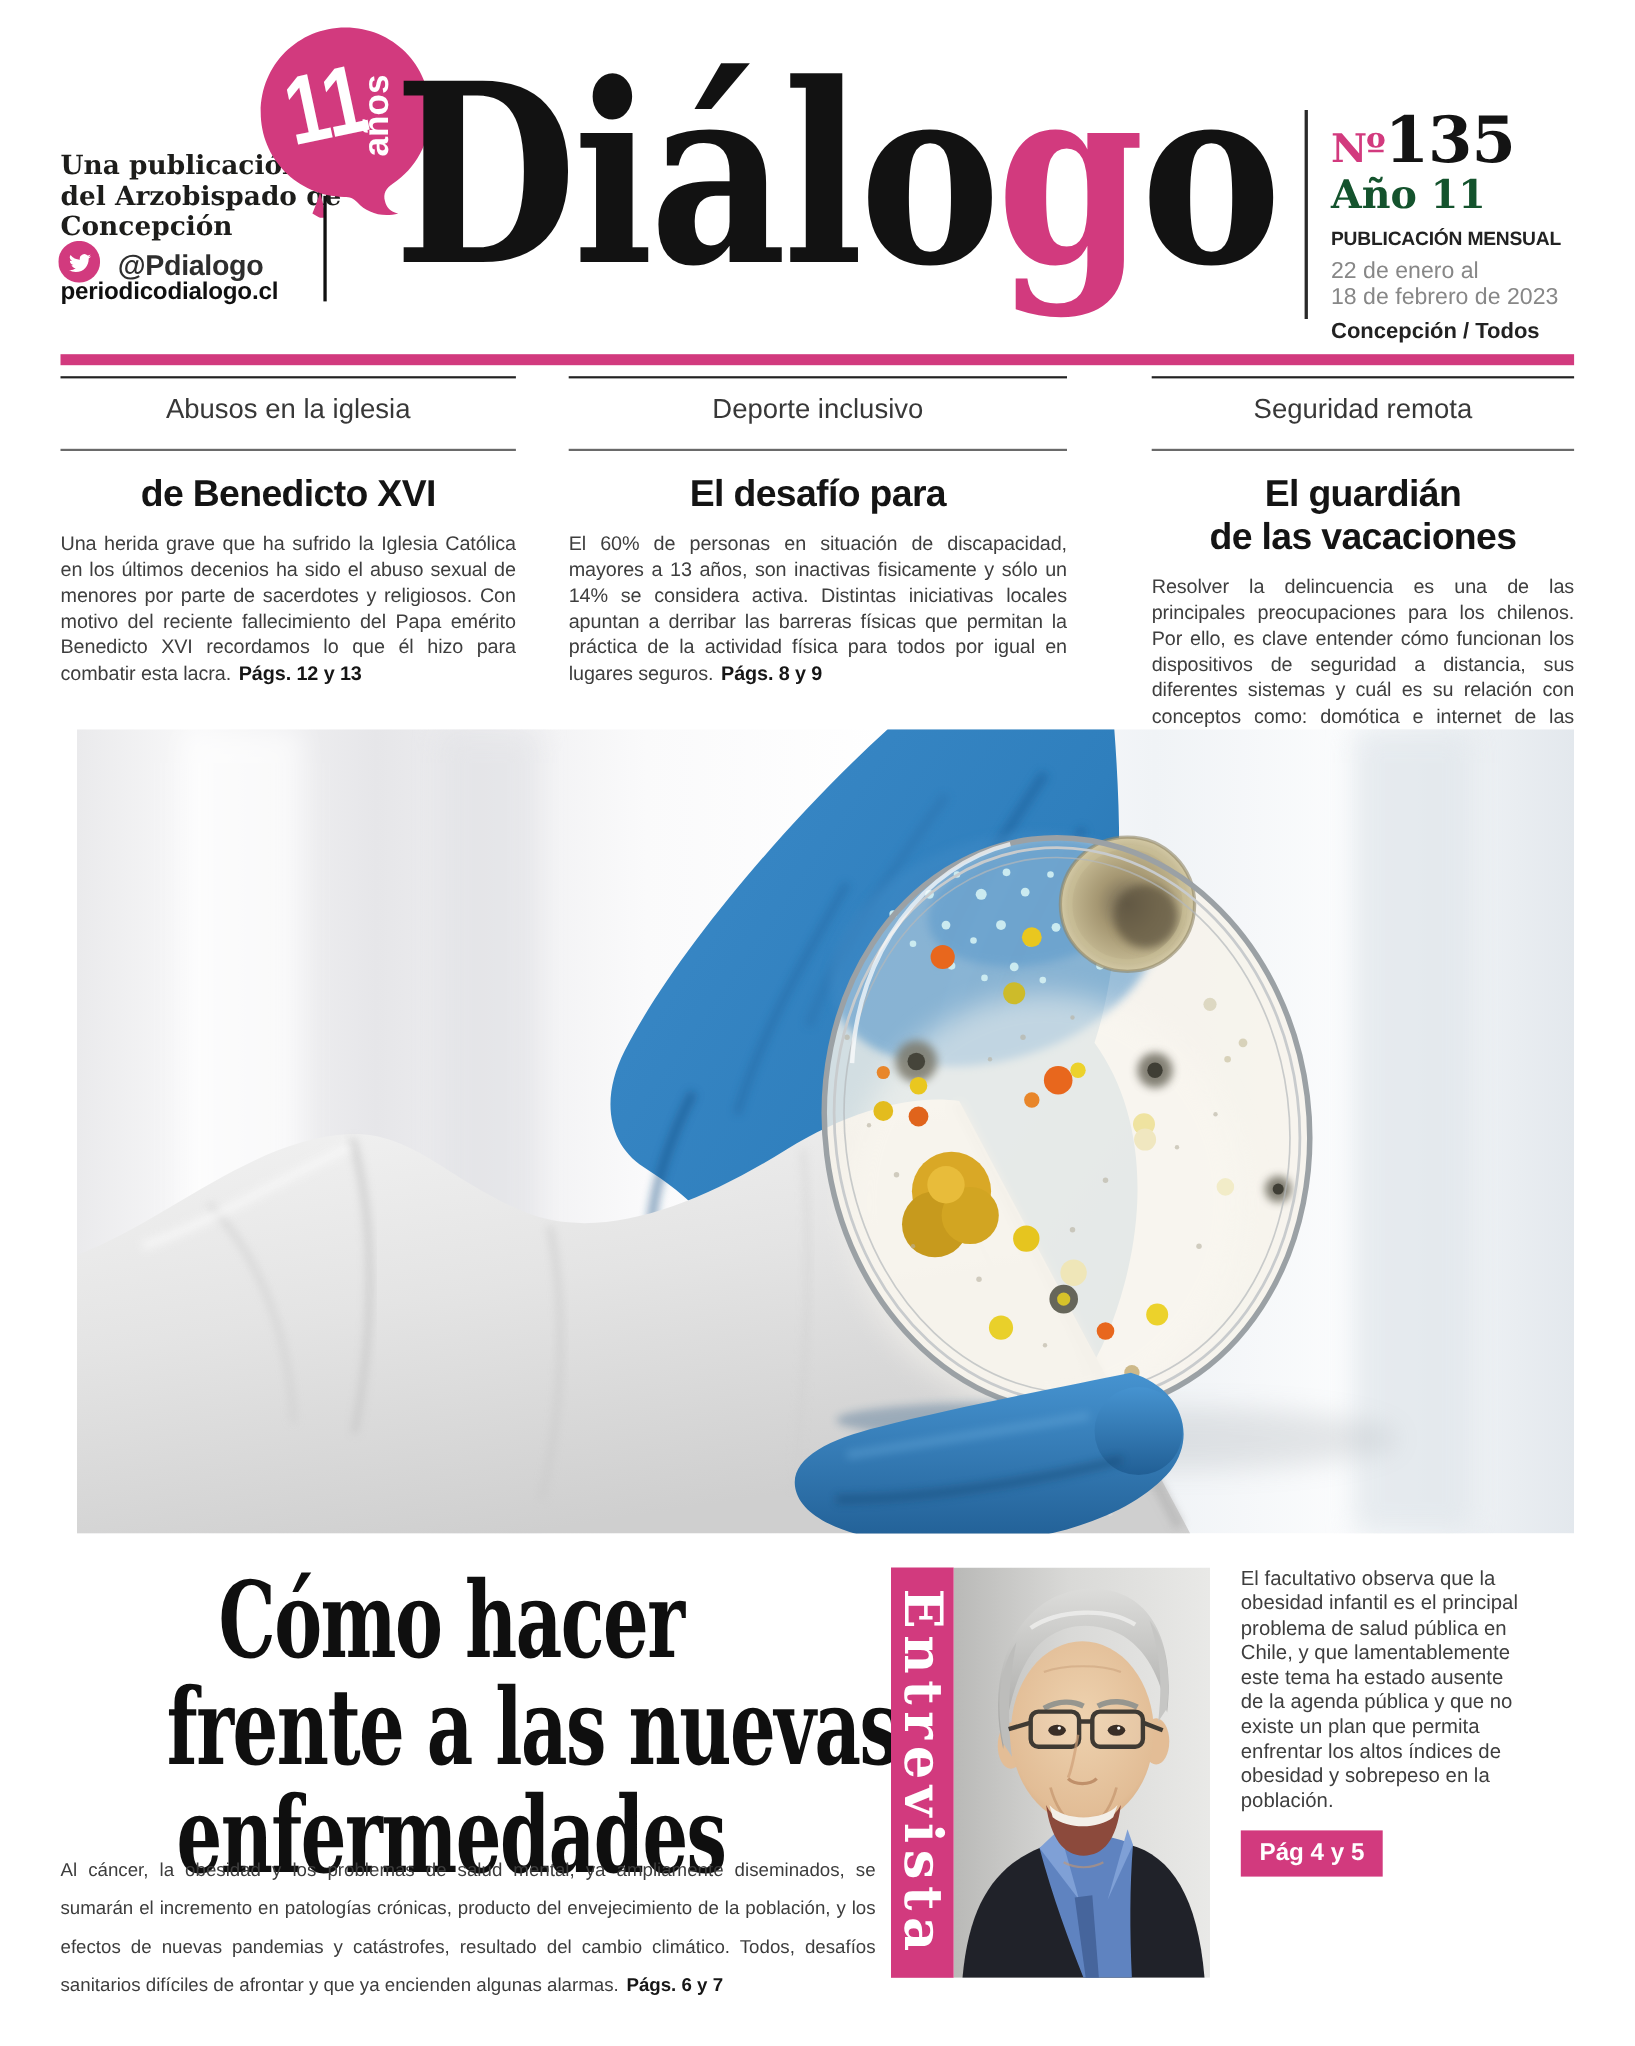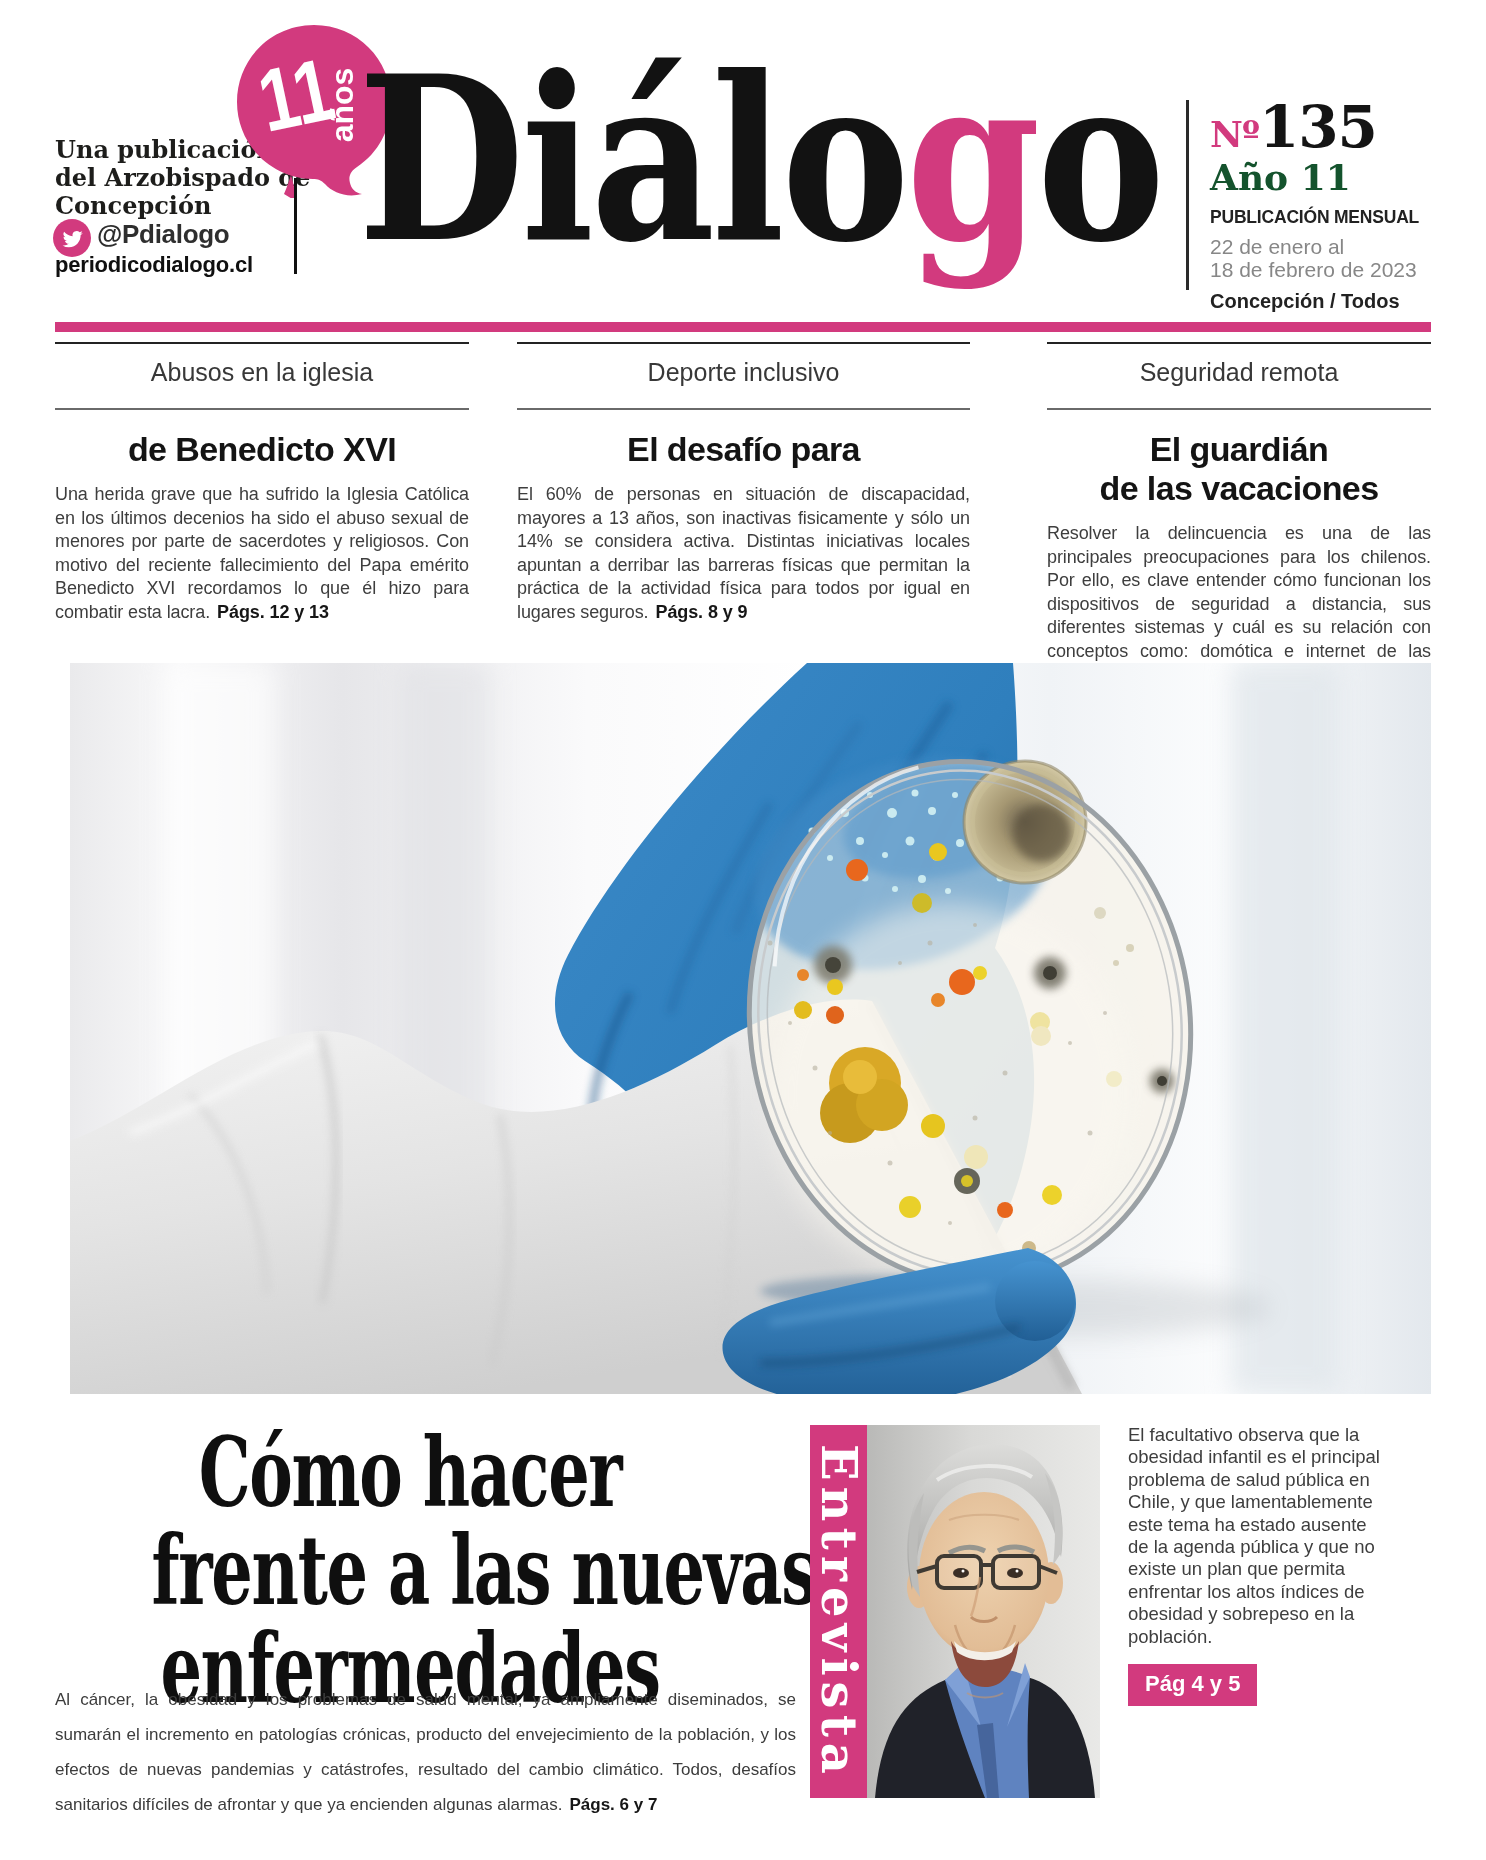--- a/index.html
+++ b/index.html
@@ -12,21 +12,21 @@
   *{margin:0;padding:0;box-sizing:border-box;}
   html,body{background:#ffffff;}
   .page{position:relative;width:1486px;height:1860px;background:#fff;overflow:hidden;
         font-family:"Liberation Sans","DejaVu Sans",sans-serif;color:var(--text-dark);}
   .abs{position:absolute;}
 
   
   .publisher{left:55px;top:136px;font-family:"DejaVu Serif","Liberation Serif",serif;
              font-weight:bold;font-size:24px;line-height:28px;color:#1d1d1b;}
   .publisher span{display:block;}
-  .twitter-row{left:53px;top:219px;display:flex;align-items:flex-start;gap:6px;}
+  .twitter-row{left:53px;top:219px;display:flex;align-items:flex-end;gap:16px;}
   .tw-icon{width:38px;height:38px;display:block;}
   .tw-handle{font-size:26px;font-weight:bold;color:#2e2e2e;letter-spacing:-0.3px;}
   .website{left:55px;top:252px;font-size:22px;font-weight:bold;color:#101010;letter-spacing:-0.2px;}
 
   .badge-svg{left:234px;top:20px;width:168px;height:178px;}
   .badge-num{left:248px;top:53px;width:96px;text-align:center;color:#fff;
              font-weight:bold;font-size:84px;line-height:1;
              transform:rotate(-12deg) scale(.82,1.05);transform-origin:center;}
   .badge-word{left:300px;top:88px;width:84px;height:34px;color:#fff;font-weight:bold;
               font-size:32px;line-height:34px;text-align:center;

